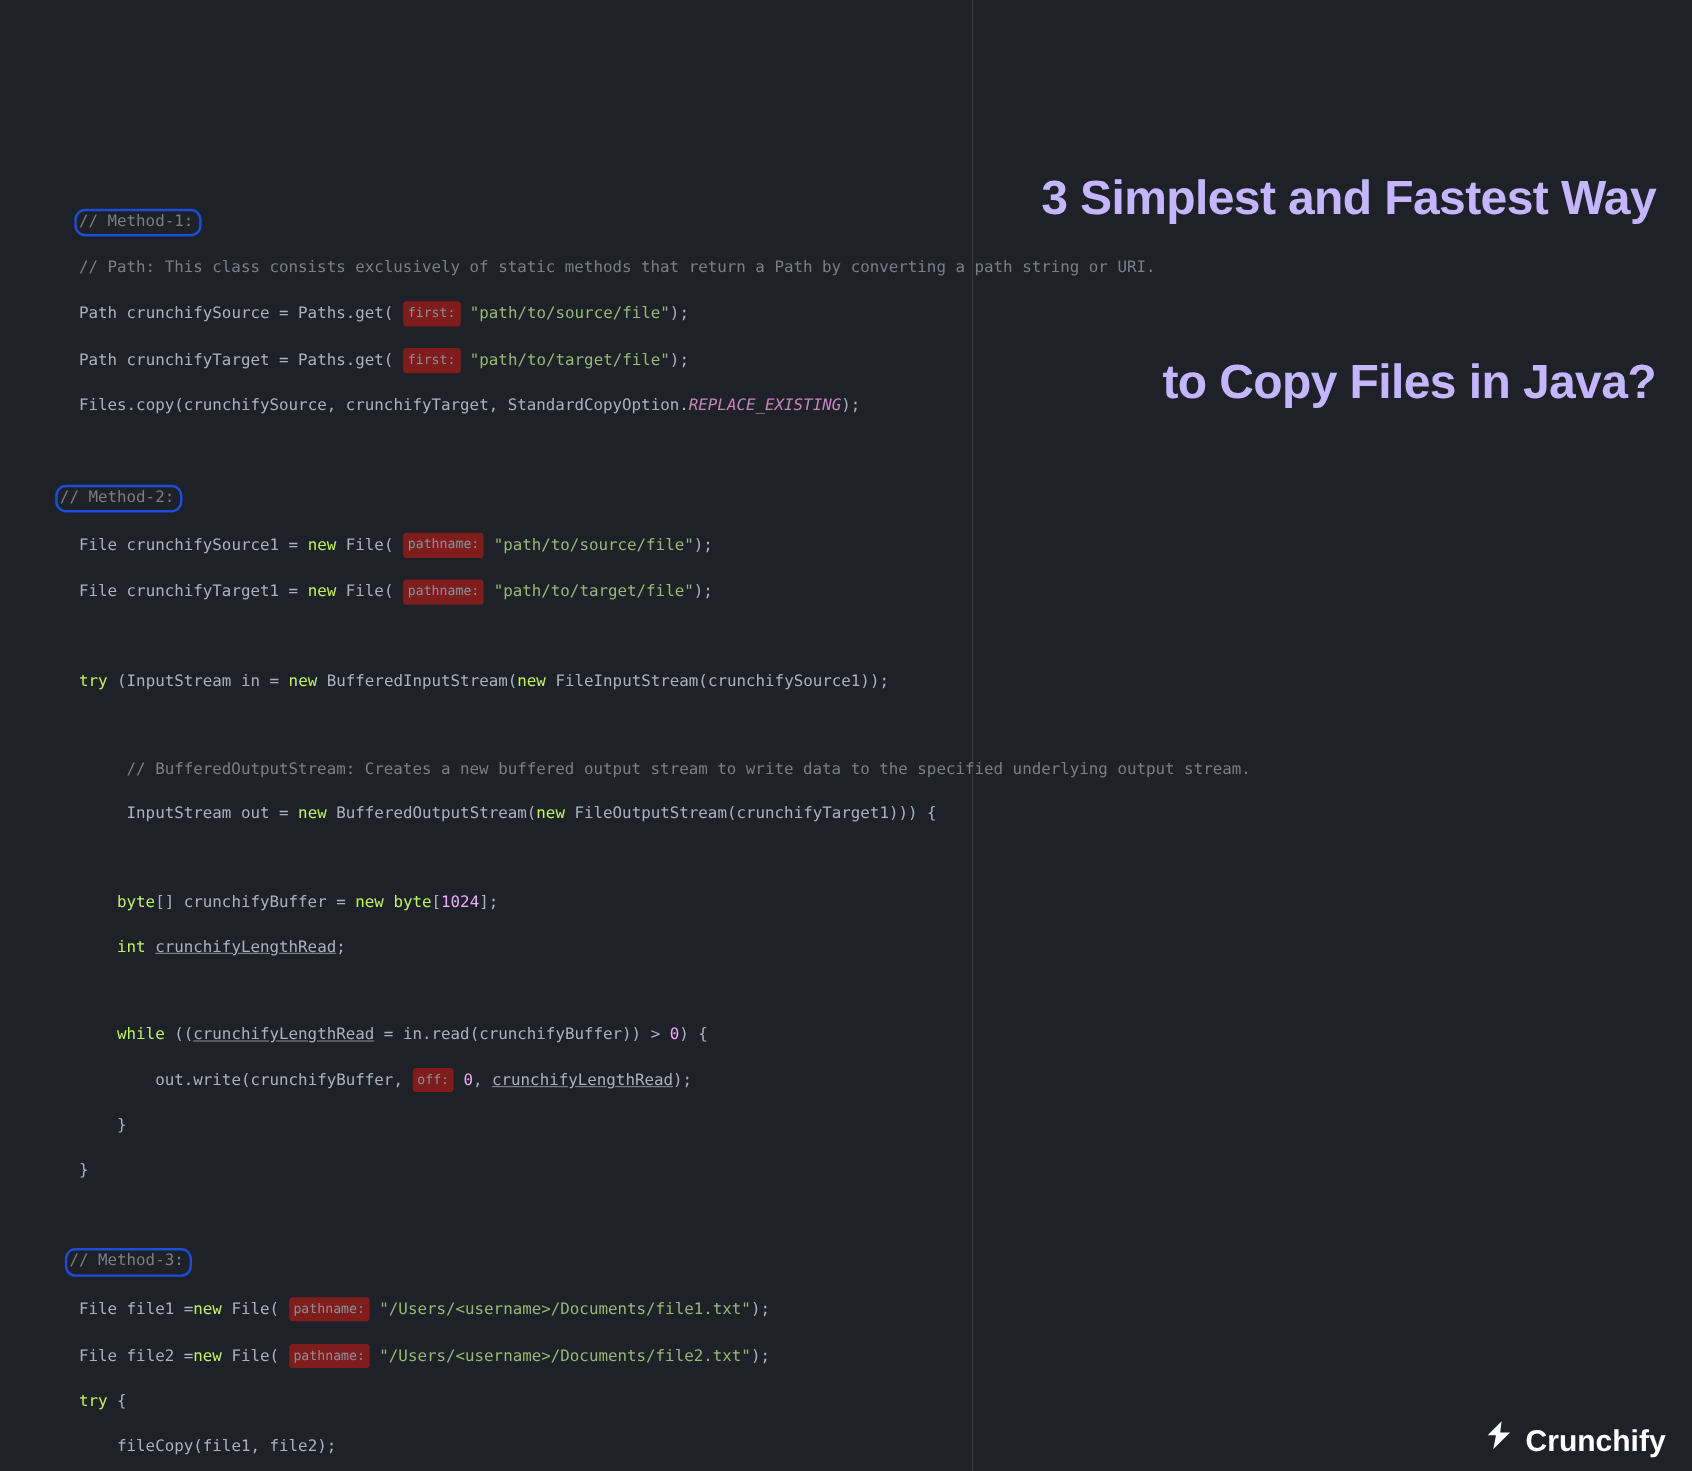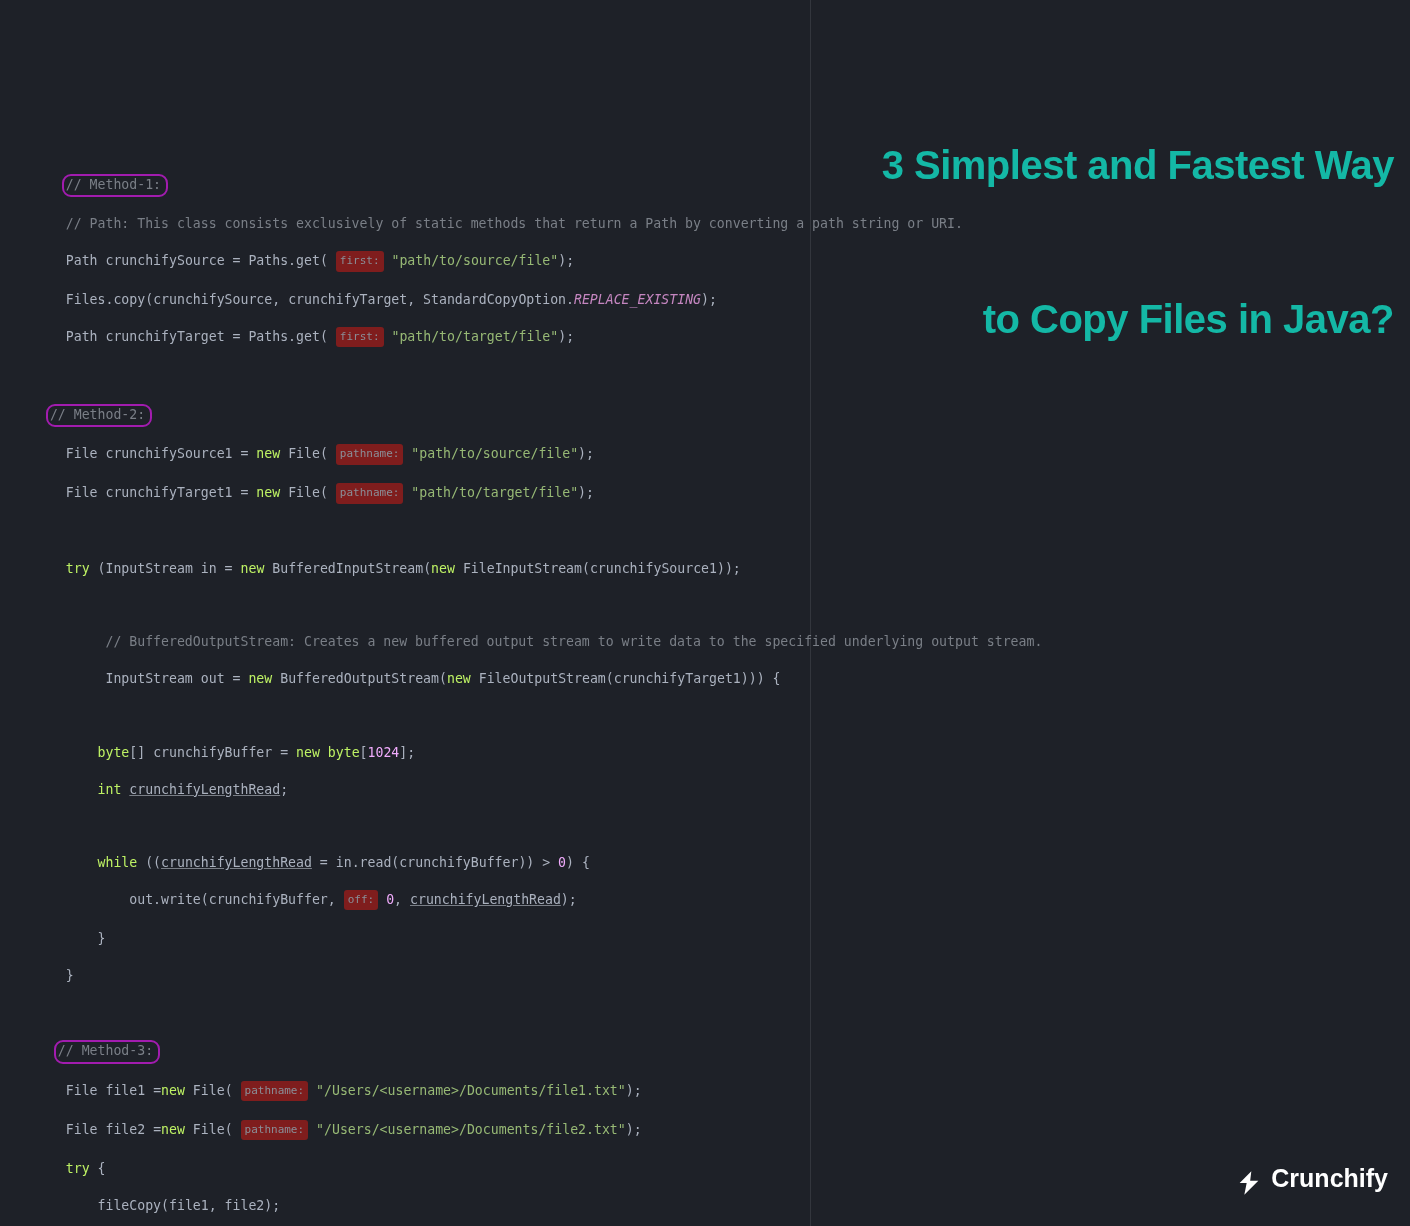--- a/index.html
+++ b/index.html
@@ -32,52 +32,52 @@
     color: #8a8f98;
     font-size: 11px;
     padding: 1px 4px;
     border-radius: 3px;
     display: inline-block;
     position: relative;
     top: -1px;
     font-style: normal;
   }
   .circled {
-    border: 2px solid #a21caf;
+    border: 2px solid #1d4ed8;
     border-radius: 9px;
     padding: 0 5px 1px 2px;
     display: inline-block;
     margin-left: -4px;
   }
   .title-overlay {
     position: absolute;
     top: 38px;
-    right: 16px;
+    right: 30px;
     text-align: right;
-    color: #14b8a6;
+    color: #c4b5fd;
     font-family: Arial, Helvetica, sans-serif;
     font-weight: 700;
     font-size: 40px;
     line-height: 1.28;
     letter-spacing: -0.5px;
   }
   .ruler {
     position: absolute;
     left: 810px;
     top: 0;
     bottom: 0;
     width: 1px;
     background: #33363d;
   }
   .logo {
     position: absolute;
     right: 22px;
-    bottom: 29px;
+    bottom: 16px;
     display: flex;
-    align-items: flex-start;
+    align-items: flex-end;
     gap: 8px;
     color: #fff;
     font-family: Arial, Helvetica, sans-serif;
     font-weight: 700;
     font-size: 25px;
   }
   .logo svg { width: 28px; height: 28px; }
 </style>
 </head>
 <body>
@@ -88,22 +88,22 @@
 
 <div class="title-overlay">
   <div>3 Simplest and Fastest Way</div>
   <div>to Copy Files in Java?</div>
 </div>
 
 <div class="code-area">
 <div class="line">    <span class="circled"><span class="comment">// Method-1:</span></span></div>
 <div class="line">    <span class="comment">// Path: This class consists exclusively of static methods that return a Path by converting a path string or URI.</span></div>
 <div class="line">    <span>Path</span> <span>crunchifySource</span> = <span>Paths</span>.<span class="static-italic">get</span>( <span class="hint">first:</span> <span class="str">"path/to/source/file"</span>);</div>
+<div class="line">    <span>Path</span> <span>crunchifyTarget</span> = <span>Paths</span>.<span class="static-italic">get</span>( <span class="hint">first:</span> <span class="str">"path/to/target/file"</span>);</div>
 <div class="line">    <span>Files</span>.<span class="static-italic">copy</span>(<span>crunchifySource</span>, <span>crunchifyTarget</span>, <span>StandardCopyOption</span>.<span class="purple-italic">REPLACE_EXISTING</span>);</div>
-<div class="line">    <span>Path</span> <span>crunchifyTarget</span> = <span>Paths</span>.<span class="static-italic">get</span>( <span class="hint">first:</span> <span class="str">"path/to/target/file"</span>);</div>
 <div class="line"></div>
 <div class="line">  <span class="circled"><span class="comment">// Method-2:</span></span></div>
 <div class="line">    <span>File</span> <span>crunchifySource1</span> = <span class="keyword">new</span> <span>File</span>( <span class="hint">pathname:</span> <span class="str">"path/to/source/file"</span>);</div>
 <div class="line">    <span>File</span> <span>crunchifyTarget1</span> = <span class="keyword">new</span> <span>File</span>( <span class="hint">pathname:</span> <span class="str">"path/to/target/file"</span>);</div>
 <div class="line"></div>
 <div class="line">    <span class="keyword">try</span> (<span>InputStream</span> <span>in</span> = <span class="keyword">new</span> <span>BufferedInputStream</span>(<span class="keyword">new</span> <span>FileInputStream</span>(<span>crunchifySource1</span>));</div>
 <div class="line"></div>
 <div class="line">         <span class="comment">// BufferedOutputStream: Creates a new buffered output stream to write data to the specified underlying output stream.</span></div>
 <div class="line">         <span>InputStream</span> <span>out</span> = <span class="keyword">new</span> <span>BufferedOutputStream</span>(<span class="keyword">new</span> <span>FileOutputStream</span>(<span>crunchifyTarget1</span>))) {</div>
 <div class="line"></div>

